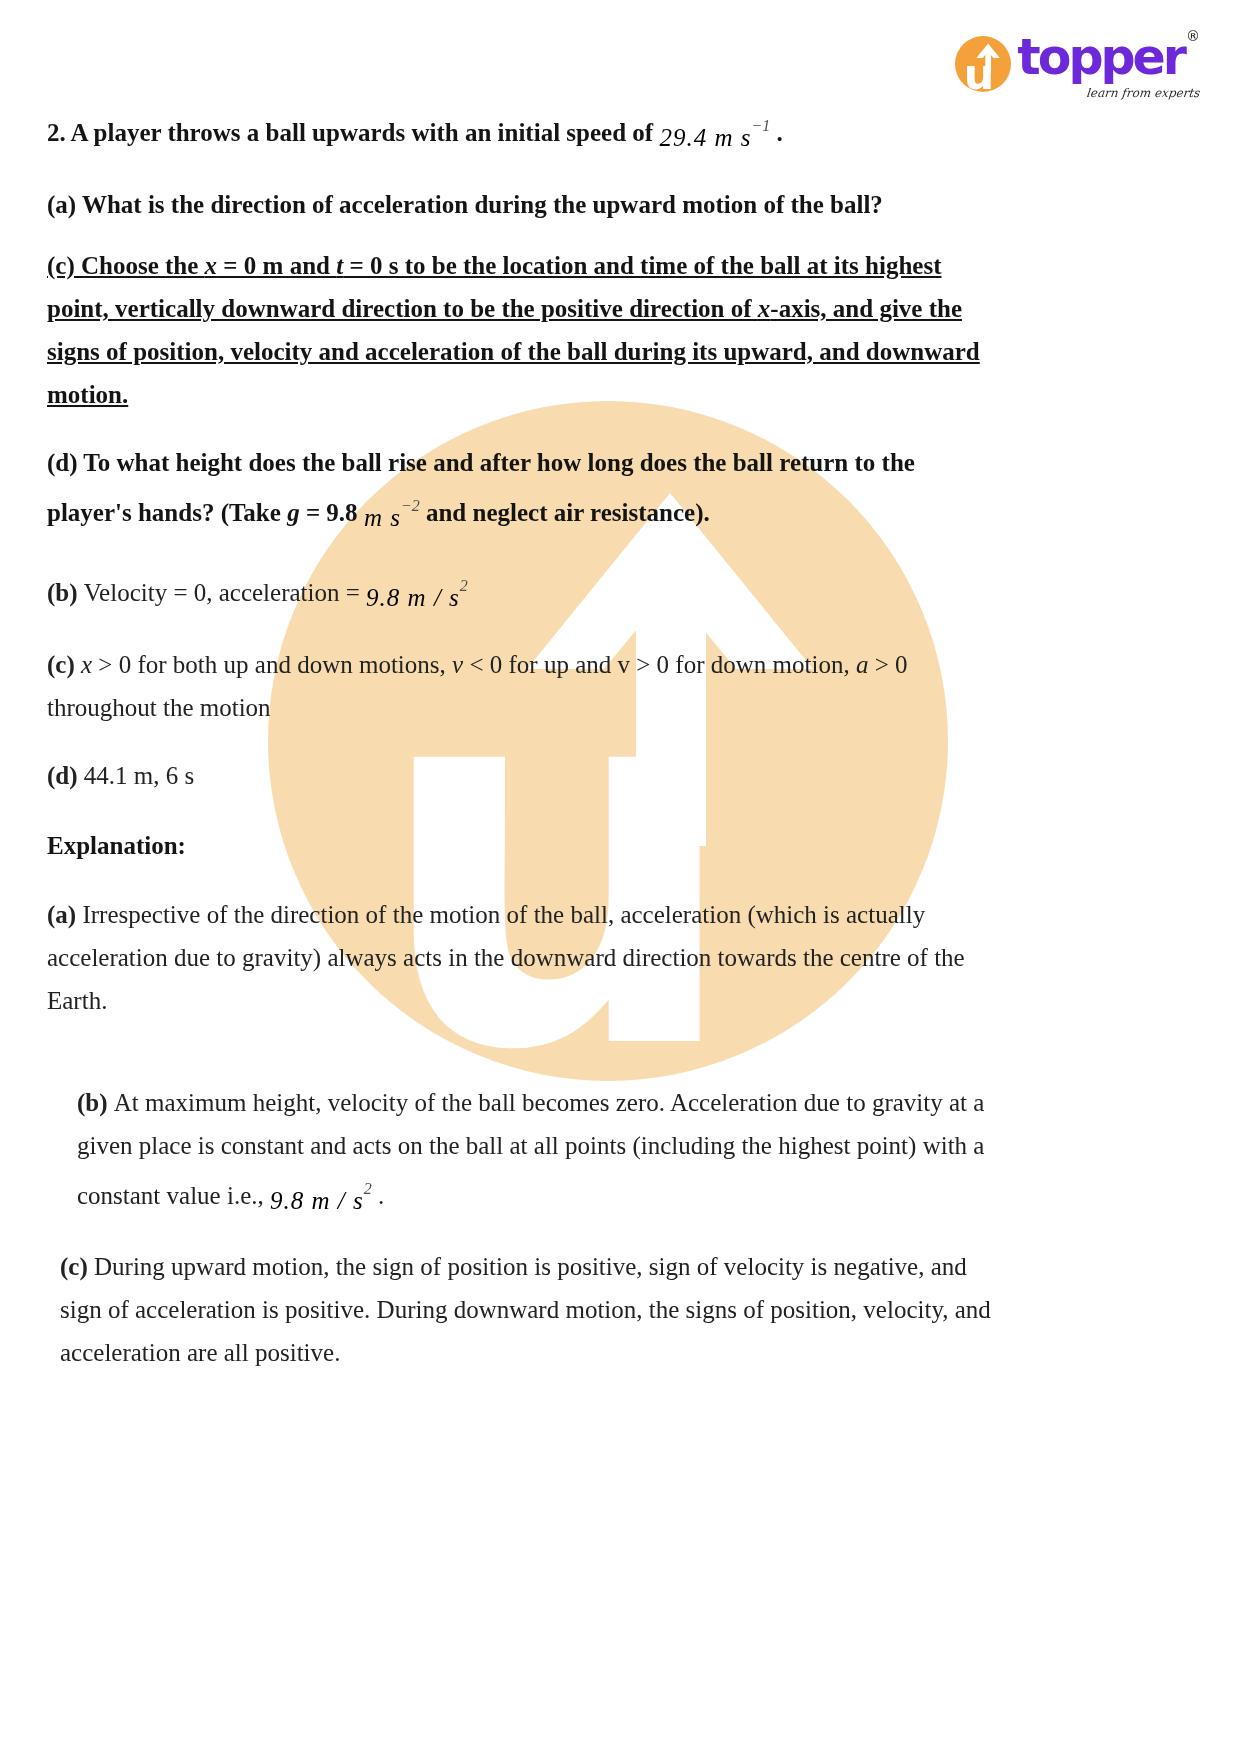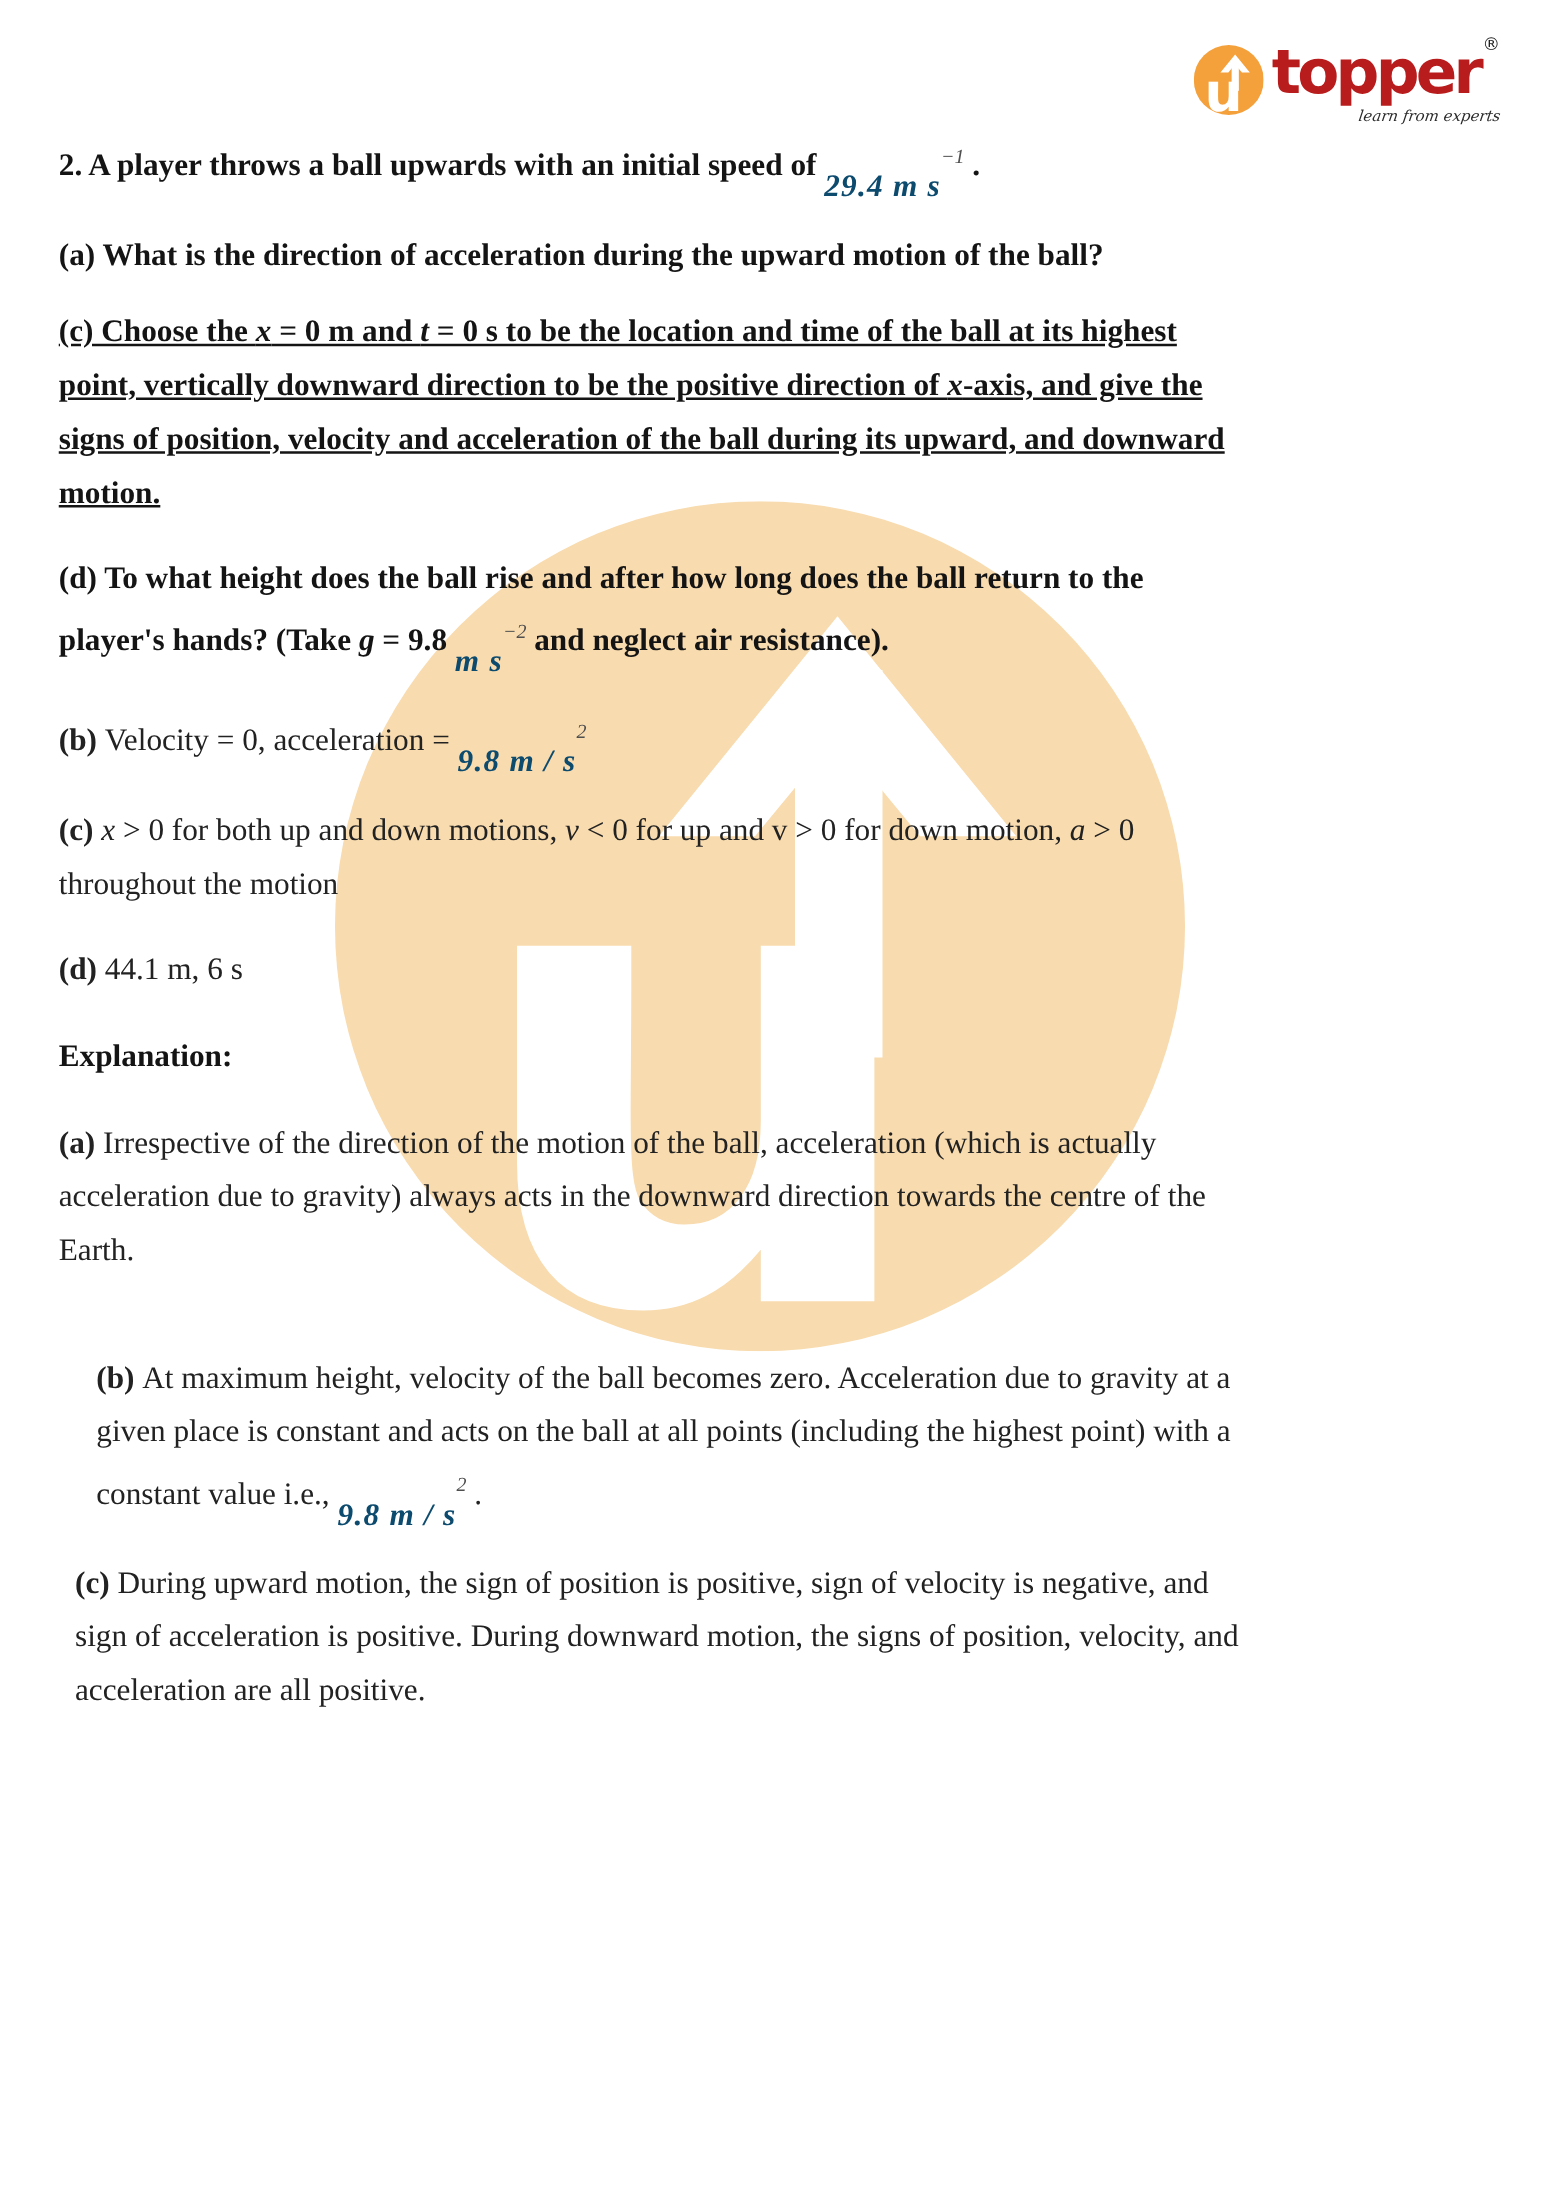--- a/index.html
+++ b/index.html
@@ -15,21 +15,21 @@
   }
   
   .brand{
     position:absolute;top:30px;right:42px;z-index:3;
     display:flex;align-items:flex-start;
   }
   .logo-icon{width:56px;height:56px;margin-top:6px;margin-right:6px;}
   .brand-text{position:relative;padding-right:14px;}
   .brand-name{
     font-family:"DejaVu Sans",sans-serif;font-weight:bold;
-    font-size:49px;line-height:56px;letter-spacing:-3px;color:#b91c1c;
+    font-size:49px;line-height:56px;letter-spacing:-3px;color:#6d28d9;
   }
   .brand-reg{
     position:absolute;top:-2px;right:-2px;
     font-family:"DejaVu Sans",sans-serif;font-size:14px;color:#1c1c1c;
   }
   .brand-tagline{
     position:absolute;right:-2px;bottom:-14px;white-space:nowrap;
     font-family:"DejaVu Serif",serif;font-style:italic;
     font-size:12px;color:#2b2b2b;transform:skewX(-8deg);
   }
@@ -38,22 +38,22 @@
     position:absolute;left:47px;top:104px;width:1150px;z-index:2;
   }
   p.para{margin:0;font-size:25px;line-height:43px;}
   p.q{font-weight:bold;color:#141414;}
   p.ans{font-weight:normal;color:#222222;}
   .seg-b{font-weight:bold;text-align:right;}
   .seg-bi{font-weight:bold;font-style:italic;}
   .seg-r{font-weight:normal;}
   .seg-ri{font-weight:normal;font-style:italic;}
   .seg-m{
-    font-weight:bold;font-style:italic;color:#0c4a6e;
-    letter-spacing:1px;position:relative;top:17px;
+    font-weight:normal;font-style:italic;color:#000000;
+    letter-spacing:1px;position:relative;top:5px;
   }
   .seg-msup{
     font-weight:normal;font-style:italic;color:#4f4f4f;
     font-size:16px;vertical-align:10px;
   }
   
   p[data-name="question-2"]{margin-top:0;}
   p[data-name="question-a"]{margin-top:29px;}
   p[data-name="question-b"]{margin-top:36px;}
   p[data-name="question-c"]{margin-top:18px;text-decoration:underline;}

